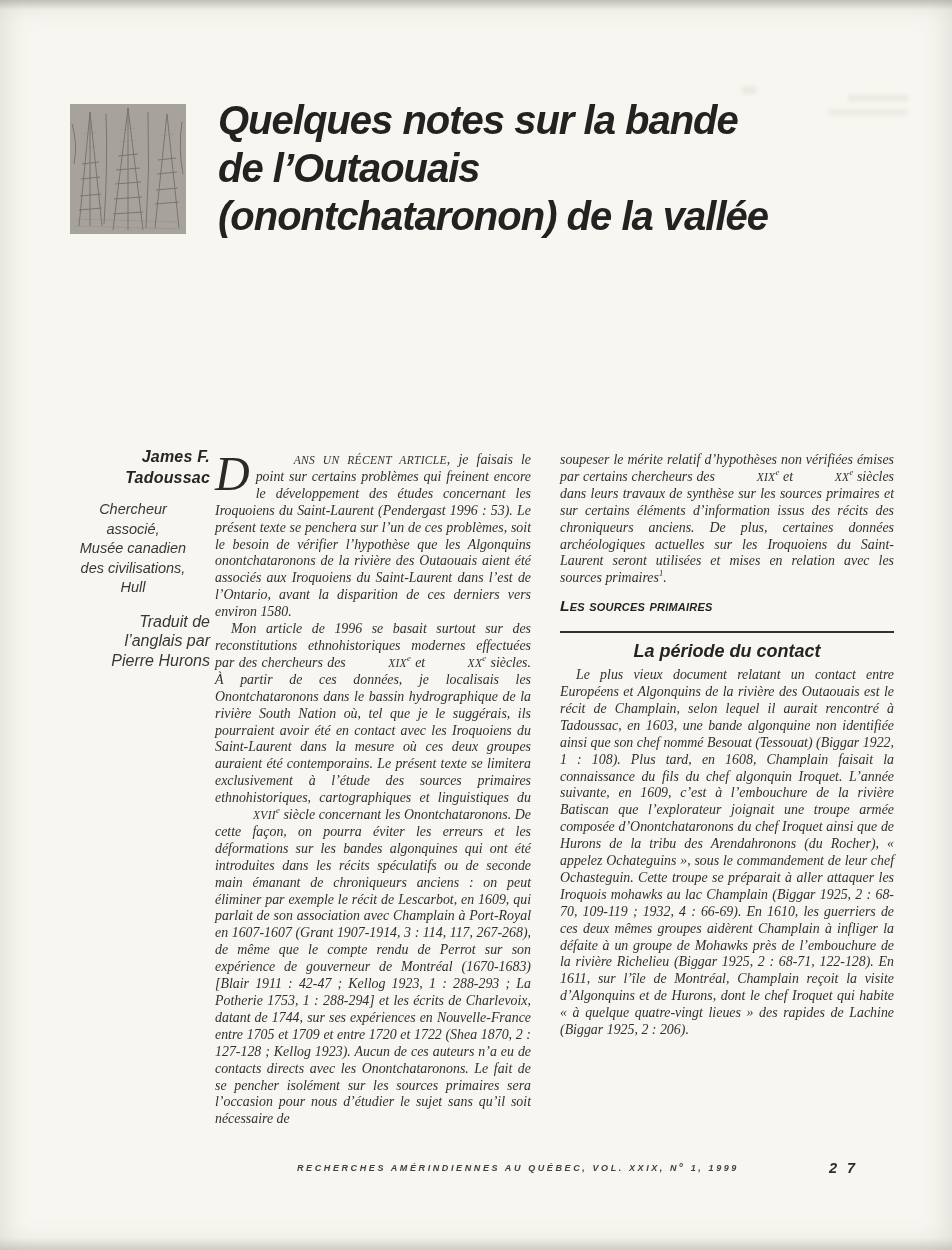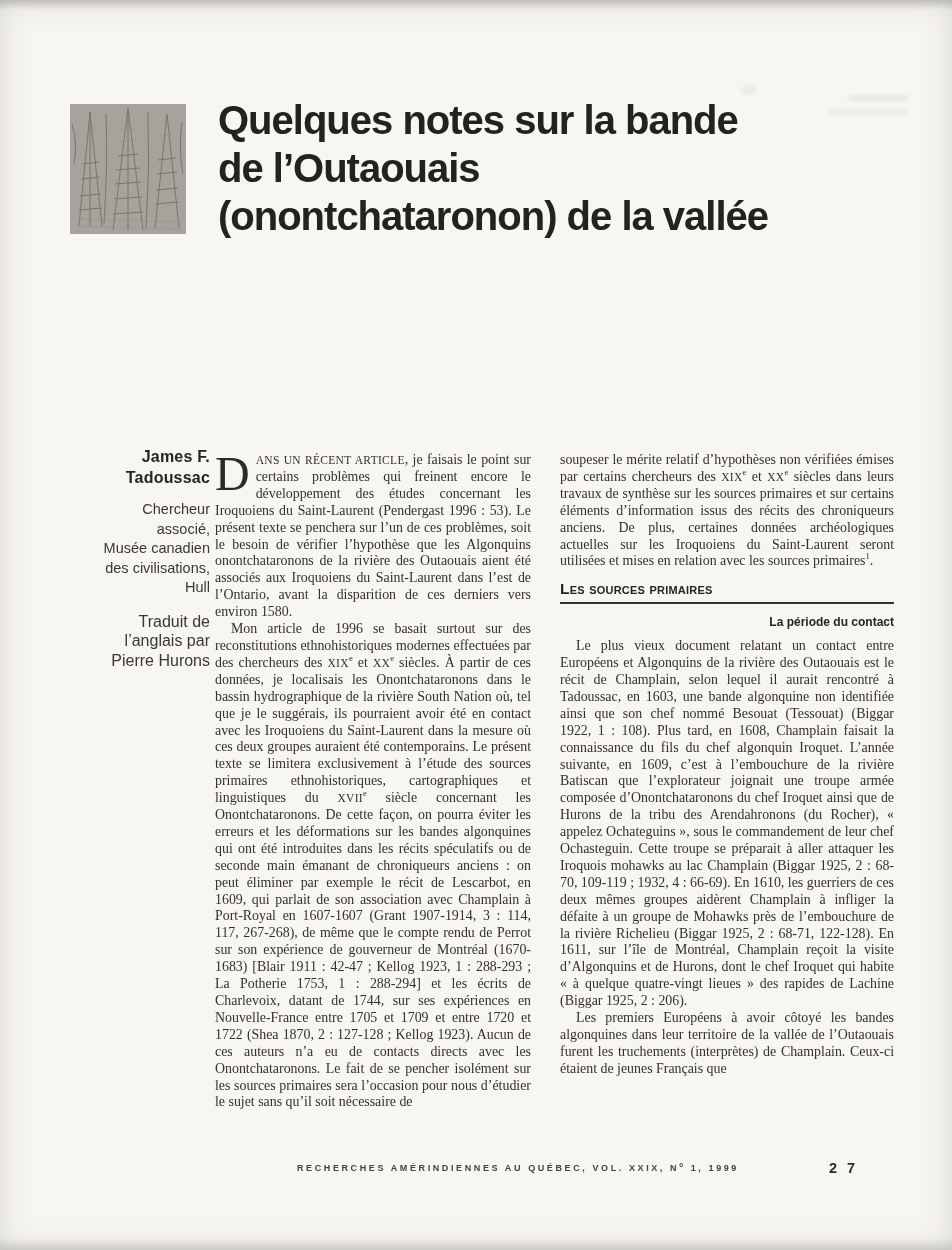--- a/index.html
+++ b/index.html
@@ -4,20 +4,21 @@
 <style>
   html, body { margin:0; padding:0; background:#d9d7d2; }
   .page {
     position:relative;
     width:952px; height:1250px;
     background:#f8f6f0;
     overflow:hidden;
     font-family:"Liberation Serif","DejaVu Serif",serif;
     color:#33302b;
     box-shadow: inset 0 0 30px rgba(100,98,92,.22);
+    font-style: italic;
   }
   .page::before{
     content:""; position:absolute; left:0; top:0; right:0; height:10px;
     background:linear-gradient(to bottom, rgba(90,88,84,.28), rgba(90,88,84,0));
     pointer-events:none;
   }
   .page::after{
     content:""; position:absolute; left:0; bottom:0; right:0; height:12px;
     background:linear-gradient(to top, rgba(90,88,84,.18), rgba(90,88,84,0));
     pointer-events:none;
@@ -38,53 +39,53 @@
   .author-col {
     position:absolute; left:56px; top:446px; width:154px;
     text-align:right;
     font-family:"Liberation Sans","DejaVu Sans",sans-serif;
     color:#3a3733;
   }
   .author-name {
     font-weight:bold; font-size:16px; line-height:21px; color:#262522;
     margin-bottom:12px; letter-spacing:.2px;
   }
-  .author-aff { font-size:14.5px; line-height:19.5px; margin-bottom:14px; }
+  .author-aff { font-size:14.5px; line-height:19.5px; margin-bottom:14px;text-align:center; }
   .author-transl { font-size:16px; line-height:19.5px; }
 
   
   .col { position:absolute; top:452px; font-size:13.9px; line-height:16.9px; text-align:justify; }
   .col1 { left:215px; width:316px; }
   .col2 { left:560px; width:334px; }
   .col p { margin:0; }
   .col p.indent { text-indent:16px; }
-  .sc { font-size:.83em; letter-spacing:.3px; }
+  .sc { font-size:.83em; letter-spacing:.3px;margin-left:38px; }
   sup { font-size:.62em; line-height:0; }
   .dropcap {
     float:left;
     font-size:48px; line-height:39px;
     padding:2px 6px 0 0;
     color:#2c2a26;
   }
   .section-heading {
     font-family:"Liberation Sans","DejaVu Sans",sans-serif;
     font-weight:bold; font-size:15.5px; letter-spacing:.2px;
     font-variant:small-caps;
     color:#26241f;
     border-bottom:2px solid #36332e;
-    padding-bottom:4px;
+    padding-bottom:16px;
     margin:11px 0 10px 0;
     text-align:left;
   }
   .sub-heading {
     font-family:"Liberation Sans","DejaVu Sans",sans-serif;
-    font-weight:bold; font-size:12px;
+    font-weight:bold; font-size:18px;
     color:#26241f;
     margin:0 0 7px 0;
-    text-align:right;
+    text-align:center;
   }
 
   
   .footer-line {
     position:absolute; left:297px; top:1163px;
     font-family:"Liberation Sans","DejaVu Sans",sans-serif;
     font-weight:bold; font-size:9px; letter-spacing:2.6px;
     color:#45423d;
   }
   .footer-line sup { font-size:.7em; }
@@ -156,19 +157,18 @@
 
   <div class="col col1">
       <p class="para "><span class="dropcap">D</span><span class="sc">ANS UN RÉCENT ARTICLE</span><span>, je faisais le point sur certains problèmes qui freinent encore le développement des études concernant les Iroquoiens du Saint-Laurent (Pendergast 1996 : 53). Le présent texte se penchera sur l’un de ces problèmes, soit le besoin de vérifier l’hypothèse que les Algonquins onontchataronons de la rivière des Outaouais aient été associés aux Iroquoiens du Saint-Laurent dans l’est de l’Ontario, avant la disparition de ces derniers vers environ 1580.</span></p>
       <p class="para indent"><span>Mon article de 1996 se basait surtout sur des reconstitutions ethnohistoriques modernes effectuées par des chercheurs des </span><span class="sc">XIX</span><sup>e</sup><span> et </span><span class="sc">XX</span><sup>e</sup><span> siècles. À partir de ces données, je localisais les Onontchataronons dans le bassin hydrographique de la rivière South Nation où, tel que je le suggérais, ils pourraient avoir été en contact avec les Iroquoiens du Saint-Laurent dans la mesure où ces deux groupes auraient été contemporains. Le présent texte se limitera exclusivement à l’étude des sources primaires ethnohistoriques, cartographiques et linguistiques du </span><span class="sc">XVII</span><sup>e</sup><span> siècle concernant les Onontchataronons. De cette façon, on pourra éviter les erreurs et les déformations sur les bandes algonquines qui ont été introduites dans les récits spéculatifs ou de seconde main émanant de chroniqueurs anciens : on peut éliminer par exemple le récit de Lescarbot, en 1609, qui parlait de son association avec Champlain à Port-Royal en 1607-1607 (Grant 1907-1914, 3 : 114, 117, 267-268), de même que le compte rendu de Perrot sur son expérience de gouverneur de Montréal (1670-1683) [Blair 1911 : 42-47 ; Kellog 1923, 1 : 288-293 ; La Potherie 1753, 1 : 288-294] et les écrits de Charlevoix, datant de 1744, sur ses expériences en Nouvelle-France entre 1705 et 1709 et entre 1720 et 1722 (Shea 1870, 2 : 127-128 ; Kellog 1923). Aucun de ces auteurs n’a eu de contacts directs avec les Onontchataronons. Le fait de se pencher isolément sur les sources primaires sera l’occasion pour nous d’étudier le sujet sans qu’il soit nécessaire de</span></p>
     </div>
   <div class="col col2">
       <p class="para "><span>soupeser le mérite relatif d’hypothèses non vérifiées émises par certains chercheurs des </span><span class="sc">XIX</span><sup>e</sup><span> et </span><span class="sc">XX</span><sup>e</sup><span> siècles dans leurs travaux de synthèse sur les sources primaires et sur certains éléments d’information issus des récits des chroniqueurs anciens. De plus, certaines données archéologiques actuelles sur les Iroquoiens du Saint-Laurent seront utilisées et mises en relation avec les sources primaires</span><sup>1</sup><span>.</span></p>
       <div class="section-heading">Les sources primaires</div>
       <div class="sub-heading">La période du contact</div>
       <p class="para indent"><span>Le plus vieux document relatant un contact entre Européens et Algonquins de la rivière des Outaouais est le récit de Champlain, selon lequel il aurait rencontré à Tadoussac, en 1603, une bande algonquine non identifiée ainsi que son chef nommé Besouat (Tessouat) (Biggar 1922, 1 : 108). Plus tard, en 1608, Champlain faisait la connaissance du fils du chef algonquin Iroquet. L’année suivante, en 1609, c’est à l’embouchure de la rivière Batiscan que l’explorateur joignait une troupe armée composée d’Onontchataronons du chef Iroquet ainsi que de Hurons de la tribu des Arendahronons (du Rocher), « appelez Ochateguins », sous le commandement de leur chef Ochasteguin. Cette troupe se préparait à aller attaquer les Iroquois mohawks au lac Champlain (Biggar 1925, 2 : 68-70, 109-119 ; 1932, 4 : 66-69). En 1610, les guerriers de ces deux mêmes groupes aidèrent Champlain à infliger la défaite à un groupe de Mohawks près de l’embouchure de la rivière Richelieu (Biggar 1925, 2 : 68-71, 122-128). En 1611, sur l’île de Montréal, Champlain reçoit la visite d’Algonquins et de Hurons, dont le chef Iroquet qui habite « à quelque quatre-vingt lieues » des rapides de Lachine (Biggar 1925, 2 : 206).</span></p>
-      <p class="para indent"><span>Les premiers Européens à avoir côtoyé les bandes algonquines dans leur territoire de la vallée de l’Outaouais furent les truchements (interprètes) de Champlain. Ceux-ci étaient de jeunes Français que</span></p>
     </div>
 
   <div class="footer-line"><span>RECHERCHES AMÉRINDIENNES AU QUÉBEC, VOL. XXIX, N</span><sup>o</sup><span> 1, 1999</span></div>
   <div class="page-num">2 7</div>
 
 </div>
 
 </body></html>

